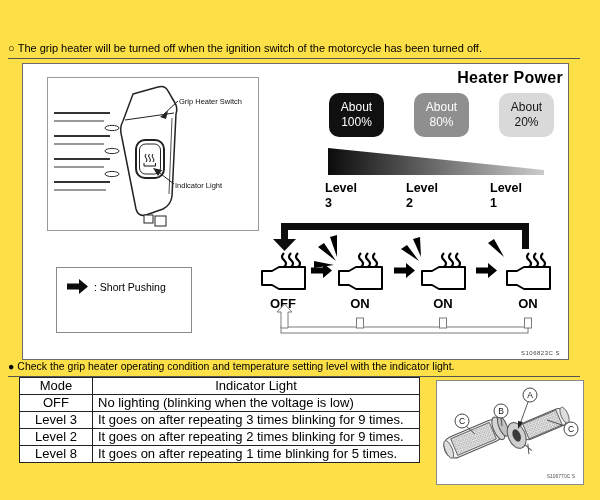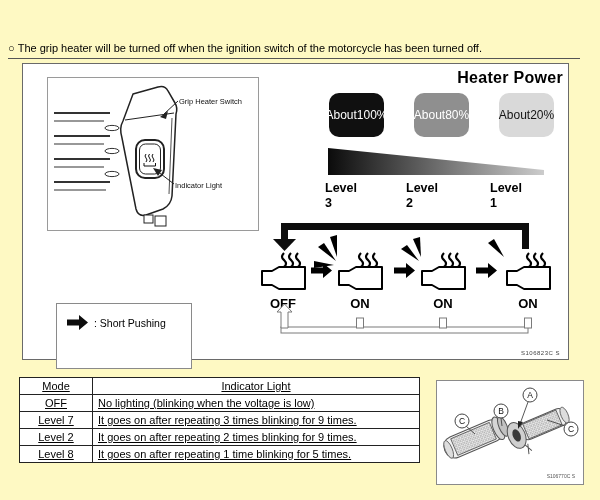--- a/index.html
+++ b/index.html
@@ -1,60 +1,60 @@
 <!DOCTYPE html>
 <html><head>
 <meta charset="utf-8">
 <style>
   html,body{margin:0;padding:0;background:#fff;}
-  .page{position:relative;width:600px;height:500px;background:#fef9c3;overflow:hidden;
+  .page{position:relative;width:600px;height:500px;background:#fde047;overflow:hidden;
         font-family:"Liberation Sans", sans-serif;color:#000;}
 
   
   .note{position:absolute;left:8px;width:572px;font-size:11px;line-height:13px;
         border-bottom:1px solid #555;padding-bottom:3px;white-space:nowrap;}
   .note .bullet{margin-right:3px;}
   #top-note{top:42px;}
   #check-note{top:360px;font-size:10.5px;}
 
   
   .figure{position:absolute;left:22px;top:63px;width:545px;height:295px;
           border:1px solid #6a6a6a;background:#fff;}
 
   .switch-fig{position:absolute;left:24px;top:13px;width:210px;height:152px;
               border:1px solid #9a9a9a;background:#fff;text-align:center;}
 
   .hp-title{position:absolute;left:290px;top:5px;width:250px;text-align:right;
             font-size:16px;font-weight:bold;letter-spacing:.3px;}
 
   .badge{position:absolute;top:29px;width:55px;height:44px;border-radius:10px;
-         display:flex;flex-direction:row;align-items:center;justify-content:center;
+         display:flex;flex-direction:column;align-items:center;justify-content:center;
          font-size:12px;line-height:15px;}
   #badge-0{left:306px;background:#101010;color:#fff;}
   #badge-1{left:391px;background:#8f8f8f;color:#fff;}
   #badge-2{left:476px;background:#d9d9d9;color:#141414;}
 
   .wedge{position:absolute;left:305px;top:84px;width:216px;height:27px;}
 
   .level{position:absolute;top:117px;width:66px;
          font-size:12.5px;font-weight:bold;line-height:15px;}
   #level-0{left:302px;} #level-1{left:383px;} #level-2{left:467px;}
 
   .flame-svg{position:absolute;left:233px;top:147px;}
 
   .legend{position:absolute;left:33px;top:203px;width:136px;height:66px;
-          border:1px solid #8a8a8a;background:#fff;padding-top:11px;box-sizing:border-box;margin-top:36px;}
+          border:1px solid #8a8a8a;background:#fff;padding-top:11px;box-sizing:border-box;}
   .legend-row{display:flex;align-items:center;gap:5px;margin:0 0 7px 10px;
               font-size:10.5px;white-space:nowrap;}
 
   .fig-code{position:absolute;right:8px;bottom:3px;font-size:6px;color:#444;letter-spacing:.5px;}
 
   
   .mode-table{position:absolute;left:19px;top:377px;border-collapse:collapse;
-              font-size:11px;line-height:12px;text-decoration:underline;}
+              font-size:13px;line-height:12px;}
   .mode-table td{border:1px solid #222;padding:1px 5px;height:14px;background:#fff;}
   .mode-table td.c1{width:62px;text-align:center;}
   .mode-table td.c2{width:316px;}
   .mode-table tr.head td{text-align:center;}
 
   
   .grips-fig{position:absolute;left:436px;top:380px;width:146px;height:103px;
              border:1px solid #8a8a8a;background:#fff;}
 
   svg text{font-family:"Liberation Sans", sans-serif;}
@@ -214,33 +214,36 @@
         <svg width="22" height="15" viewBox="0 0 22 15">
           <polygon points="0,4.5 12,4.5 12,0 21,7.5 12,15 12,10.5 0,10.5" fill="#0d0d0d"></polygon>
         </svg>
         <span>: Short Pushing</span>
       </div>
     </div>
 
     <div class="fig-code">S106823C  S</div>
   </div>
 
+  <div class="note" id="check-note">
+    <span class="bullet">●</span><span>Check the grip heater operating condition and temperature setting level with the indicator light.</span>
+  </div>
 
   <table class="mode-table">
     <tbody>
       <tr class="head">
         <td class="c1">Mode</td>
         <td class="c2">Indicator Light</td>
       </tr>
       <tr>
         <td class="c1">OFF</td>
         <td class="c2">No lighting (blinking when the voltage is low)</td>
       </tr>
       <tr>
-        <td class="c1">Level 7</td>
+        <td class="c1">Level 3</td>
         <td class="c2">It goes on after repeating 3 times blinking for 9 times.</td>
       </tr>
       <tr>
         <td class="c1">Level 2</td>
         <td class="c2">It goes on after repeating 2 times blinking for 9 times.</td>
       </tr>
       <tr>
         <td class="c1">Level 8</td>
         <td class="c2">It goes on after repeating 1 time blinking for 5 times.</td>
       </tr>

